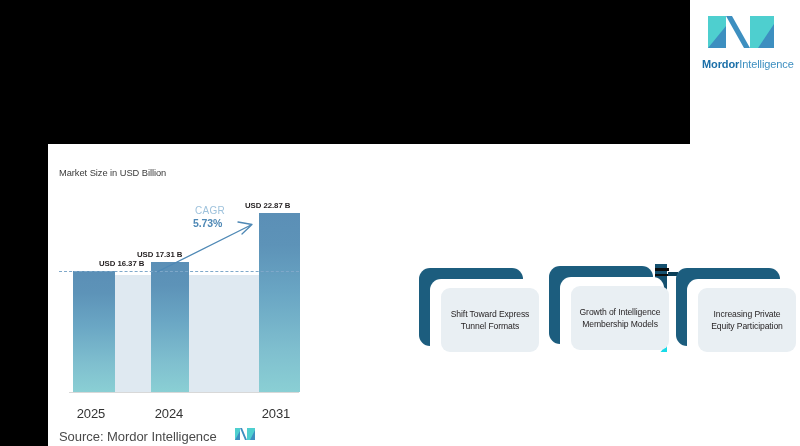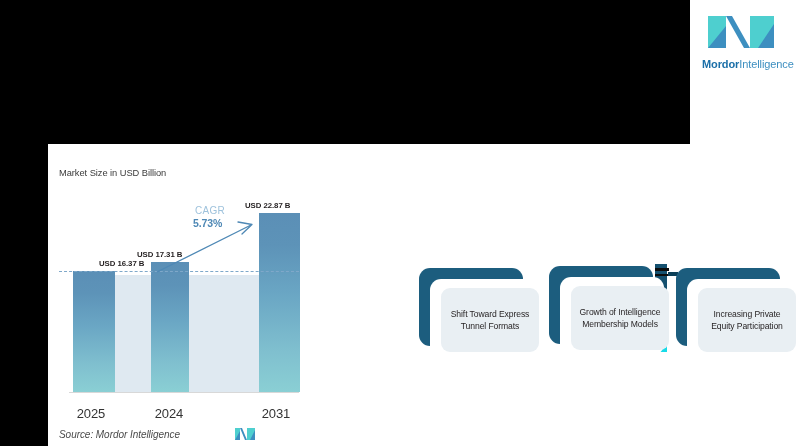--- a/index.html
+++ b/index.html
@@ -171,26 +171,25 @@
     text-align: center;
   }
   #tick-2025 { left: 19px; width: 48px; }
   #tick-2026 { left: 97px; width: 48px; }
   #tick-2031 { left: 204px; width: 48px; }
 
   
   #source-text {
     position: absolute;
     left: 11px; top: 285px;
-    font-size: 10px;
+    font-size: 13px;
     font-weight: 400;
     color: #4a4a4a;
     letter-spacing: -0.05px;
     white-space: nowrap;
-    font-style: italic;
   }
   #source-logo {
     position: absolute;
     left: 186px; top: 283px;
     width: 22px; height: 14px;
   }
 
   
   #cards {
     position: absolute;

